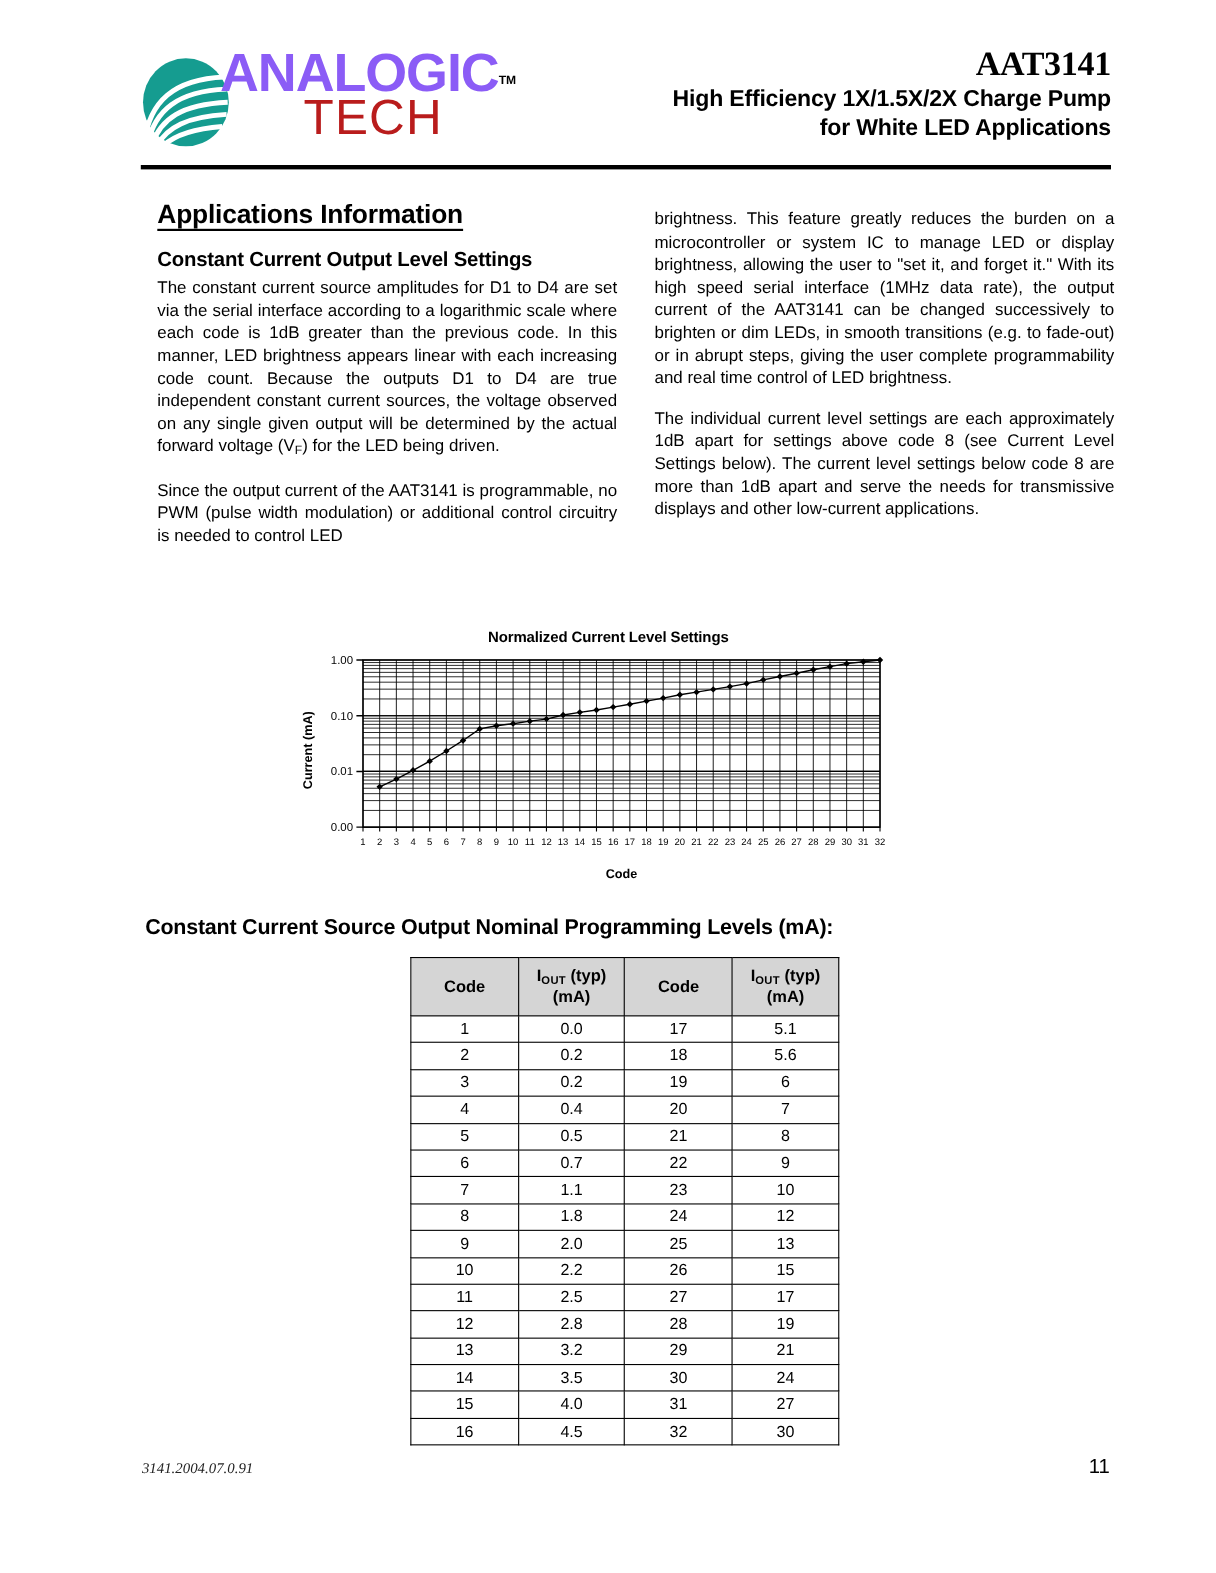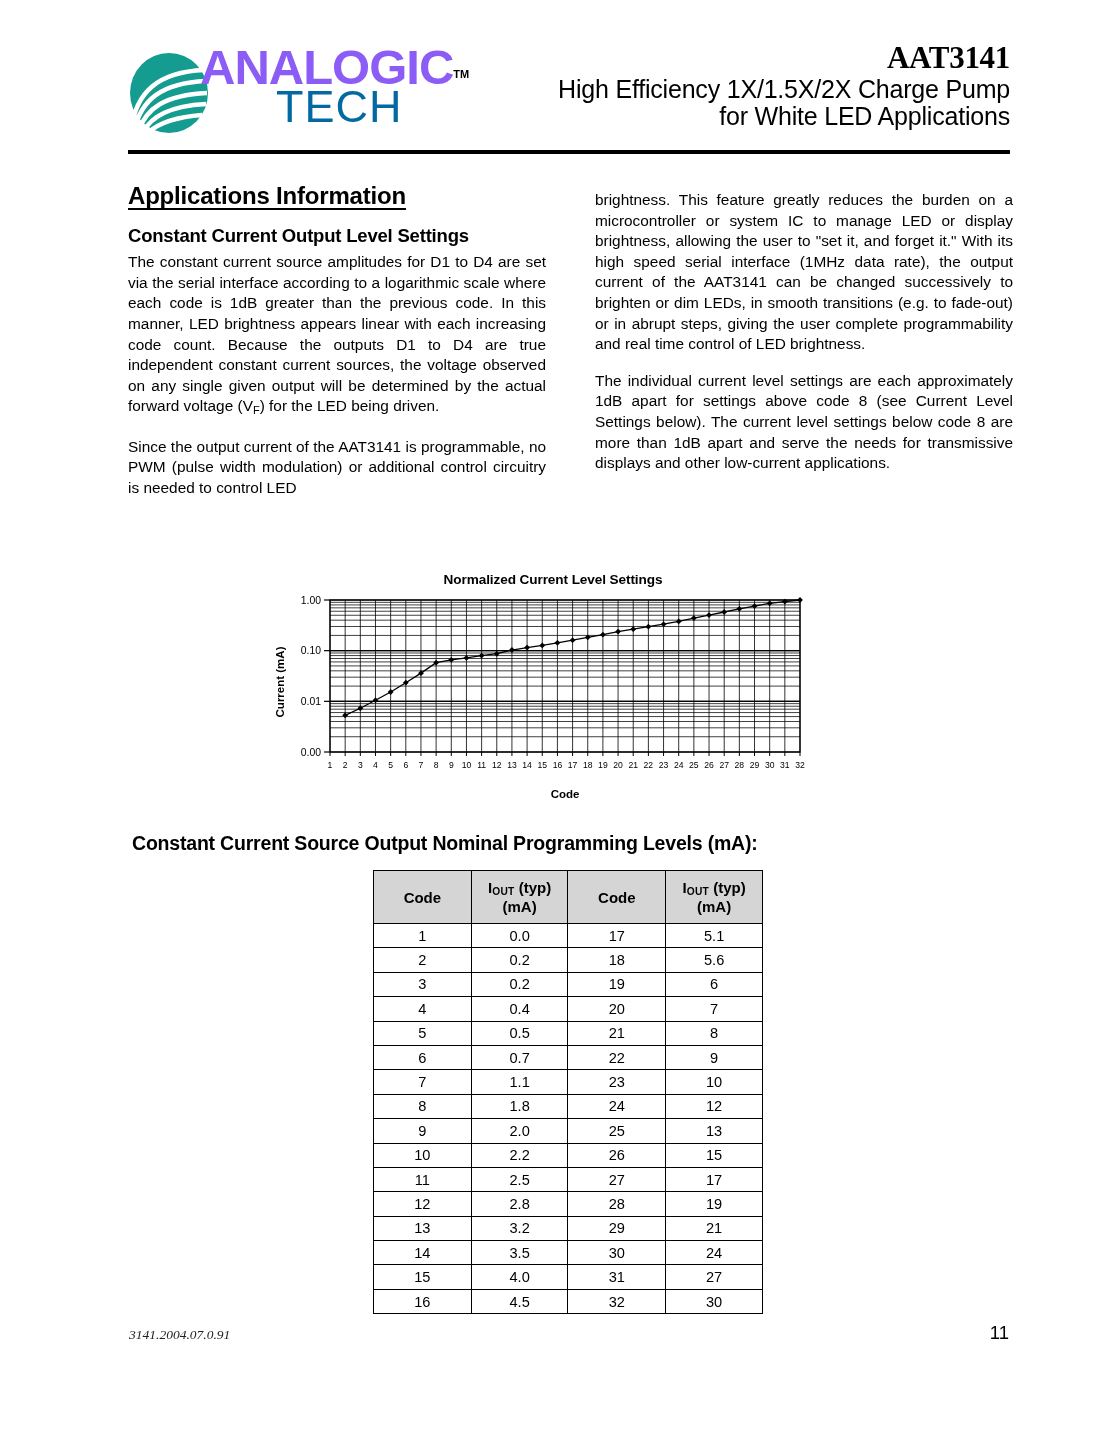--- a/index.html
+++ b/index.html
@@ -17,30 +17,30 @@
   .logo-word{position:absolute;left:72px;top:-4px;}
   .logo-analogic{
     font-family:"Liberation Sans", sans-serif;
     font-size:49px;font-weight:700;letter-spacing:-1px;line-height:46px;
     color:#8b5cf6;
   }
   .logo-tm{font-size:11px;vertical-align:super;font-weight:700;letter-spacing:0;}
   .logo-tech{
     font-family:"Liberation Sans", sans-serif;
     font-size:45px;font-weight:400;letter-spacing:1px;line-height:42px;
-    color:#0369a1;margin-left:76px;display:block;margin-top:-4px;
+    color:#b91c1c;margin-left:76px;display:block;margin-top:-4px;
   }
   .title-block{position:absolute;right:0px;top:0px;text-align:right;width:660px;}
   .part-no{font-size:31px;font-weight:700;line-height:36px;letter-spacing:-0.3px;font-family:Liberation Serif, serif;}
-  .title-line{font-size:25px;font-weight:400;line-height:27px;letter-spacing:-0.2px;}
+  .title-line{font-size:21px;font-weight:700;line-height:27px;letter-spacing:-0.2px;}
   .rule{position:absolute;left:128px;top:150px;width:882px;height:4px;background:#000;}
 
   
   .col{position:absolute;width:418px;font-size:15.4px;line-height:20.6px;}
-  .col-left{left:128px;top:186px;}
+  .col-left{left:143px;top:186px;}
   .col-right{left:595px;top:190px;}
   h1.sect{
     font-size:24px;font-weight:700;margin:0 0 16px 0;
     border-bottom:2.5px solid #000;display:inline-block;padding-bottom:1px;
     letter-spacing:-0.2px;
   }
   h2.sub{font-size:18.5px;font-weight:700;margin:0 0 6px 0;letter-spacing:-0.2px;}
   p.para{margin:0 0 16px 0;text-align:justify;}
   p.para:last-child{margin-bottom:0;}
   sub{font-size:0.72em;vertical-align:-0.25em;}

